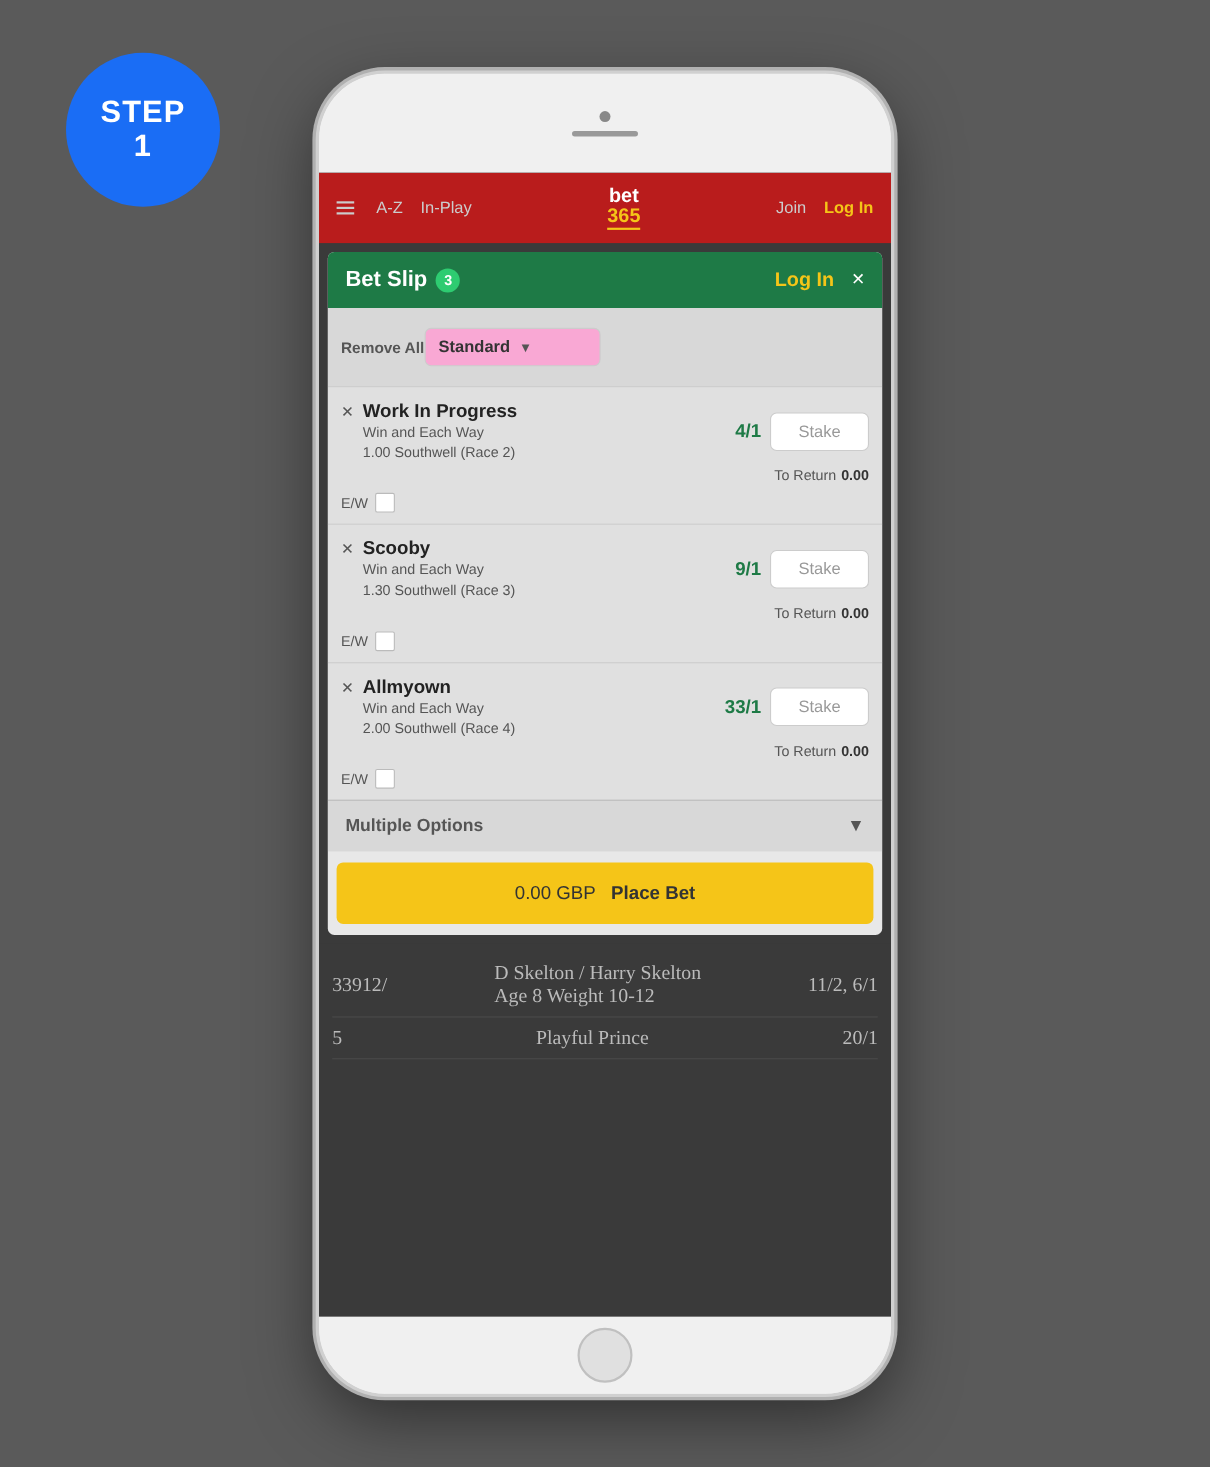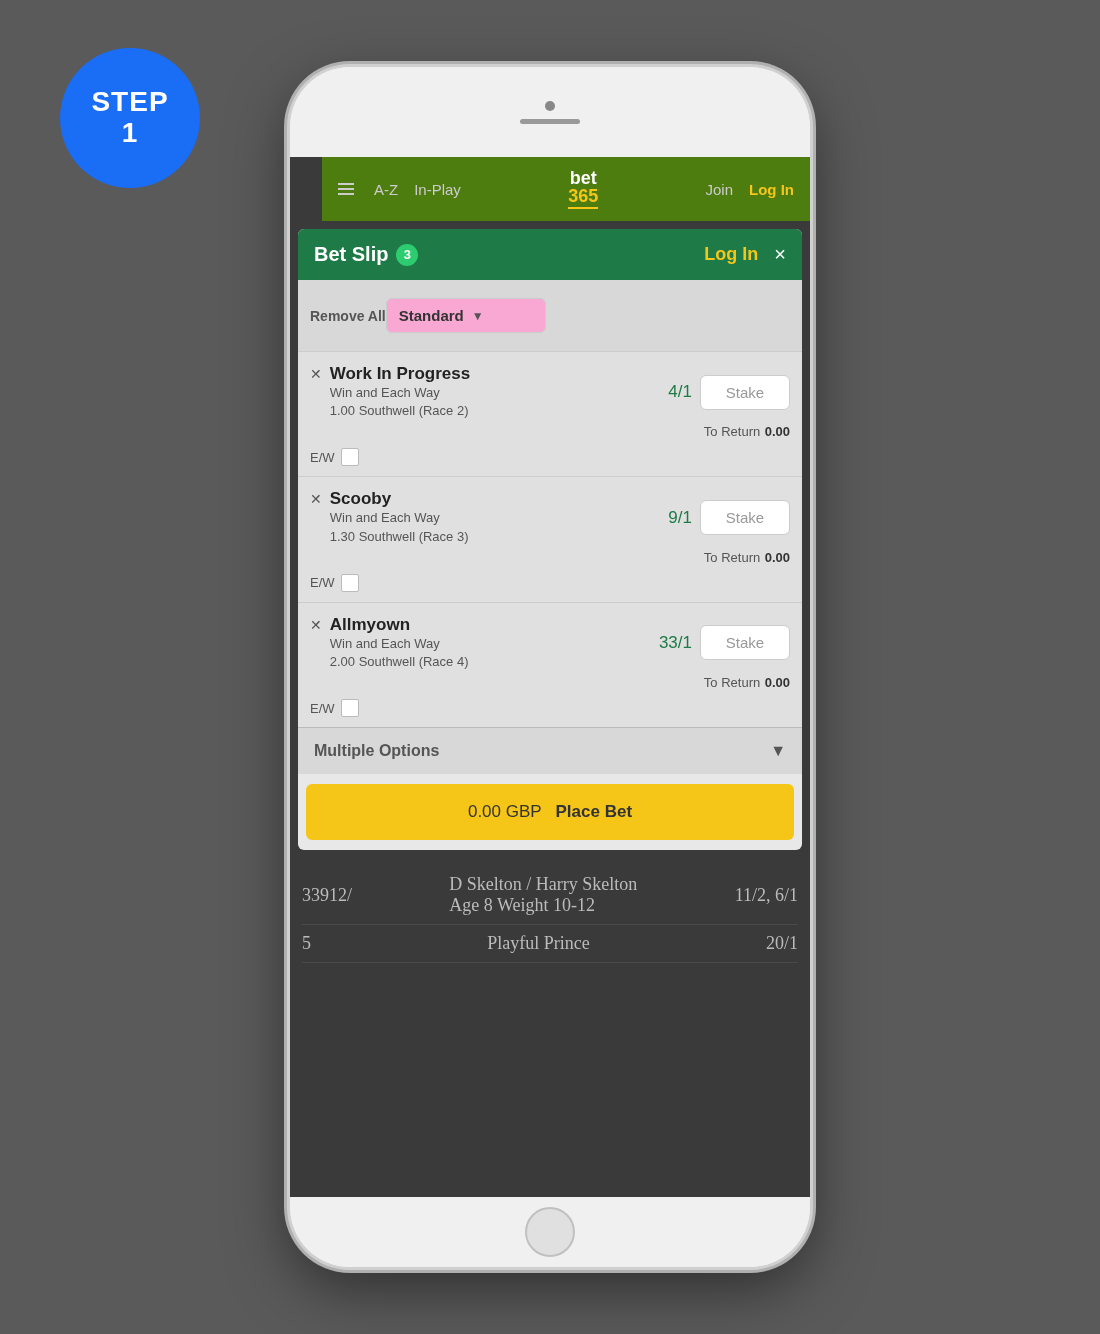--- a/index.html
+++ b/index.html
@@ -80,26 +80,25 @@
     .phone-content {
       flex: 1;
       background: #3a3a3a;
       overflow: hidden;
       display: flex;
       flex-direction: column;
     }
 
     
     .top-nav {
-      background: #4d7c0f;
+      background: #b91c1c;
       padding: 12px 16px;
       display: flex;
       align-items: center;
       justify-content: space-between;
-      margin-left: 32px;
     }
     .nav-left {
       display: flex;
       align-items: center;
       gap: 16px;
     }
     .nav-menu-icon {
       display: flex;
       flex-direction: column;
       gap: 3px;
@@ -278,21 +277,21 @@
     }
     .bet-odds-stake {
       display: flex;
       align-items: center;
       gap: 8px;
       flex-shrink: 0;
     }
     .bet-odds {
       color: #1e7a46;
       font-size: 17px;
-      font-weight: 400;
+      font-weight: 700;
     }
     .stake-input {
       background: white;
       border: 1px solid #ccc;
       border-radius: 6px;
       padding: 8px 12px;
       font-size: 15px;
       color: #999;
       width: 90px;
       text-align: center;

